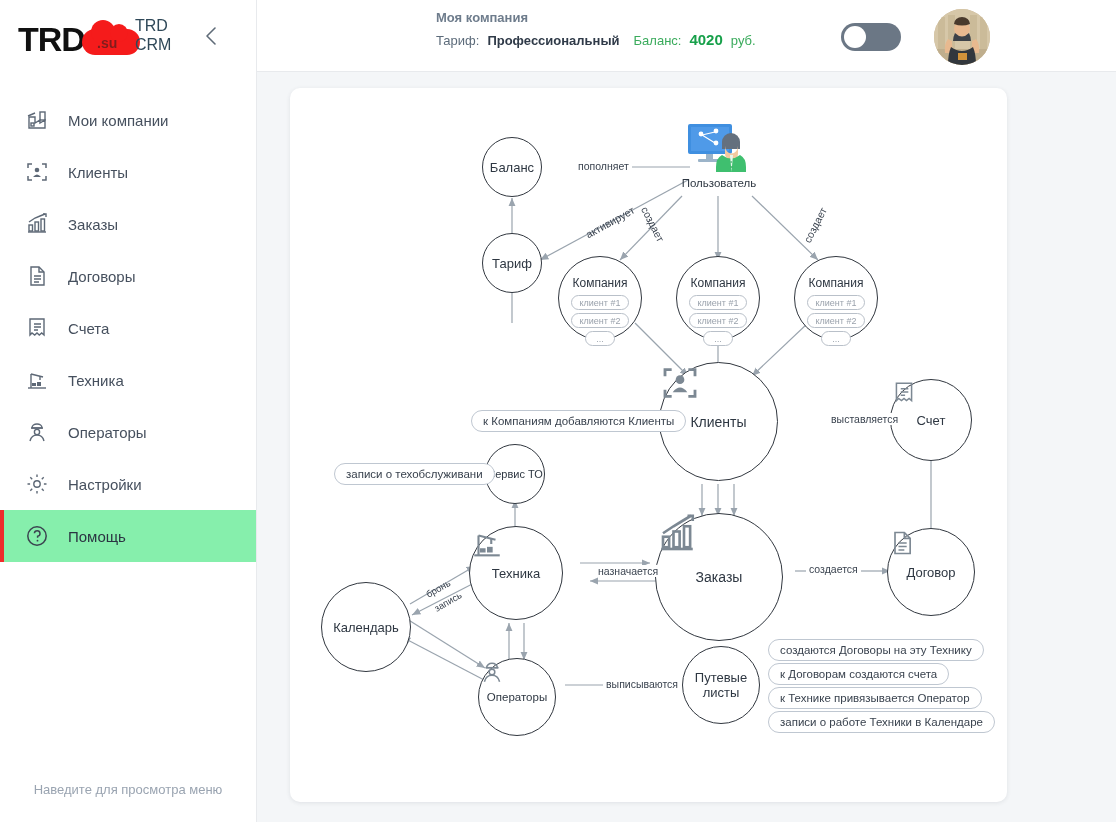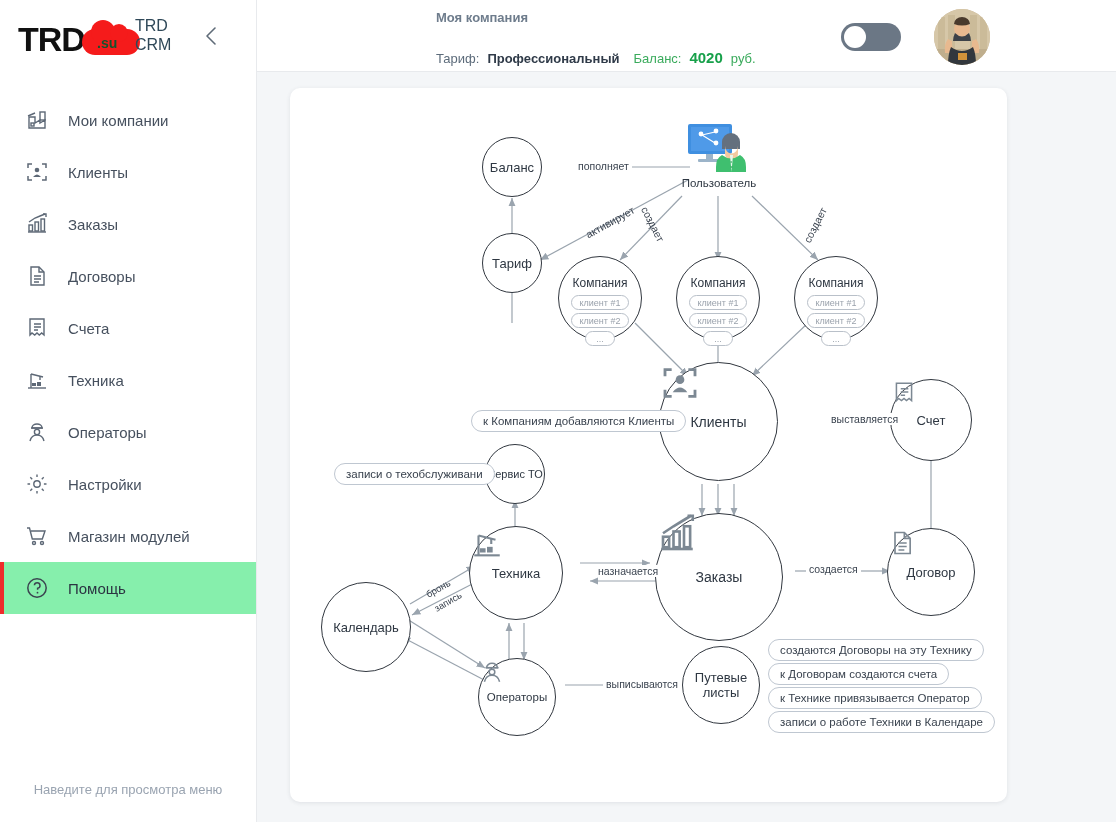--- a/index.html
+++ b/index.html
@@ -41,38 +41,38 @@
   .logo-cloud:before {
     content:''; position: absolute; left: 9px; top: -9px;
     width: 24px; height: 24px; background: #f51b1b; border-radius: 50%;
   }
   .logo-cloud:after {
     content:''; position: absolute; left: 28px; top: -5px;
     width: 18px; height: 18px; background: #f51b1b; border-radius: 50%;
   }
   .logo-su {
     position: absolute; left: 79px; top: 21px; z-index: 2;
-    color: #14532d; font-size: 14px; font-weight: bold;
+    color: #7f1d1d; font-size: 14px; font-weight: bold;
   }
   .brand-title {
     position: absolute; left: 135px; top: 16px;
     font-size: 16px; line-height: 19px; color: #2f4858; font-weight: 500;
   }
   .collapse-btn {
     position: absolute; left: 197px; top: 22px;
     width: 28px; height: 28px; cursor: pointer;
     display: flex; align-items: center; justify-content: center;
   }
   .collapse-btn svg { display: block; }
 
   .company-block {
     position: absolute; left: 436px; top: 10px;
   }
   .company-name {
-    font-size: 13px; font-weight: bold; color: #6e7c8c; margin-bottom: 24px;
+    font-size: 13px; font-weight: bold; color: #6e7c8c; margin-bottom: 6px;
   }
   .tariff-row { font-size: 13px; color: #5c6b7a; display: flex; align-items: baseline; }
   .tariff-label { margin-right: 8px; }
   .tariff-value { font-weight: bold; color: #2f3a48; margin-right: 14px; }
   .balance-label { color: #3aab5c; margin-right: 8px; }
   .balance-value { color: #17a04a; font-weight: bold; font-size: 15px; margin-right: 8px; }
   .balance-cur { color: #3aab5c; }
 
   .toggle {
     position: absolute; left: 841px; top: 23px;
@@ -330,30 +330,20 @@
     <div class="menu-item">
       <span class="mi-icon">
         <svg width="24" height="24" viewBox="0 0 24 24" fill="none" stroke="#5d6876" stroke-width="1.4">
             <circle cx="12" cy="12" r="3.2"></circle>
             <path d="M12 2.5v2.6M12 18.9v2.6M21.5 12h-2.6M5.1 12H2.5M18.7 5.3l-1.9 1.9M7.2 16.8l-1.9 1.9M18.7 18.7l-1.9-1.9M7.2 7.2L5.3 5.3"></path>
           </svg>
       </span>
       <span class="mi-label">Настройки</span>
     </div>
 
-    <div class="menu-item">
-      <span class="mi-icon">
-        <svg width="24" height="24" viewBox="0 0 24 24" fill="none" stroke="#5d6876" stroke-width="1.4">
-            <path d="M2 4h2.5l2.8 11h10L20 7H6"></path>
-            <circle cx="9" cy="19" r="1.5"></circle>
-            <circle cx="17" cy="19" r="1.5"></circle>
-          </svg>
-      </span>
-      <span class="mi-label">Магазин модулей</span>
-    </div>
 
     <div class="menu-item active">
       <span class="mi-icon">
         <svg width="24" height="24" viewBox="0 0 24 24" fill="none" stroke="#3b4450" stroke-width="1.5">
             <circle cx="12" cy="12" r="9.2"></circle>
             <path d="M9.4 9.3 a2.8 2.8 0 1 1 3.2 3 v1.4"></path>
             <circle cx="12.5" cy="16.7" r=".9" fill="#3b4450" stroke="none"></circle>
           </svg>
       </span>
       <span class="mi-label">Помощь</span>

